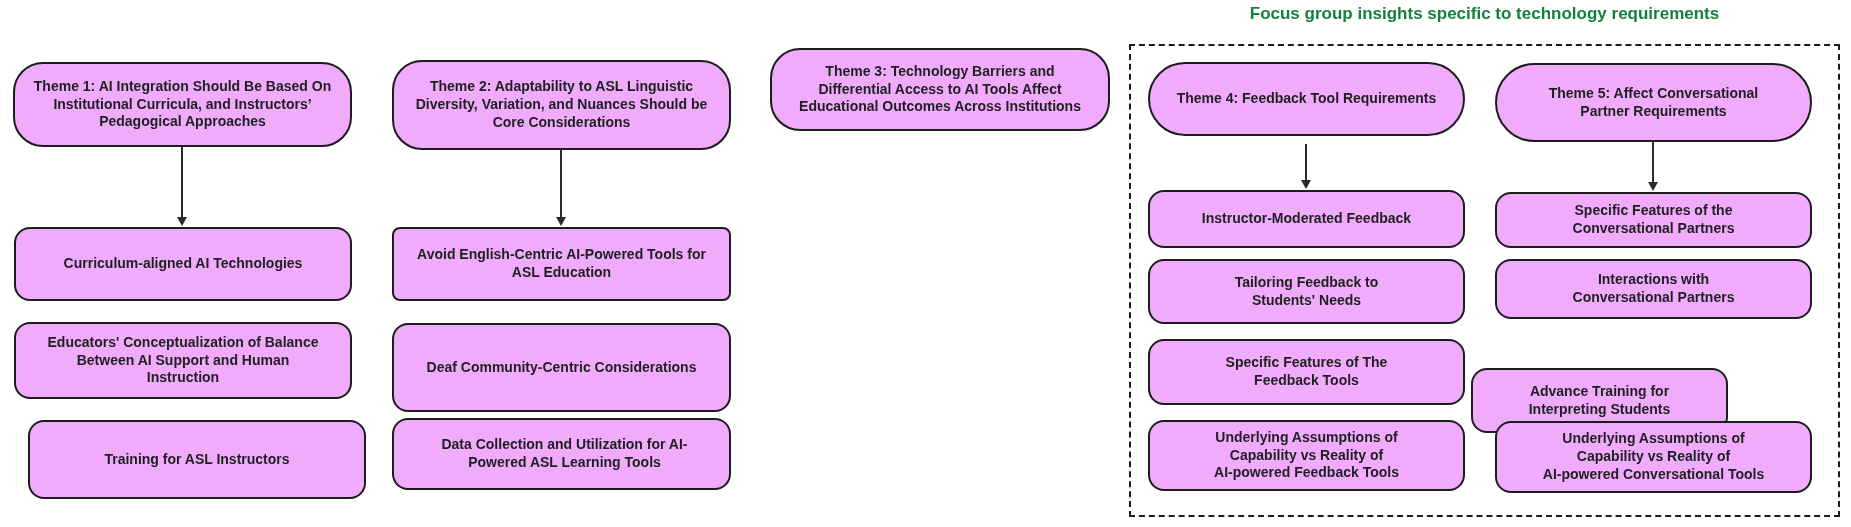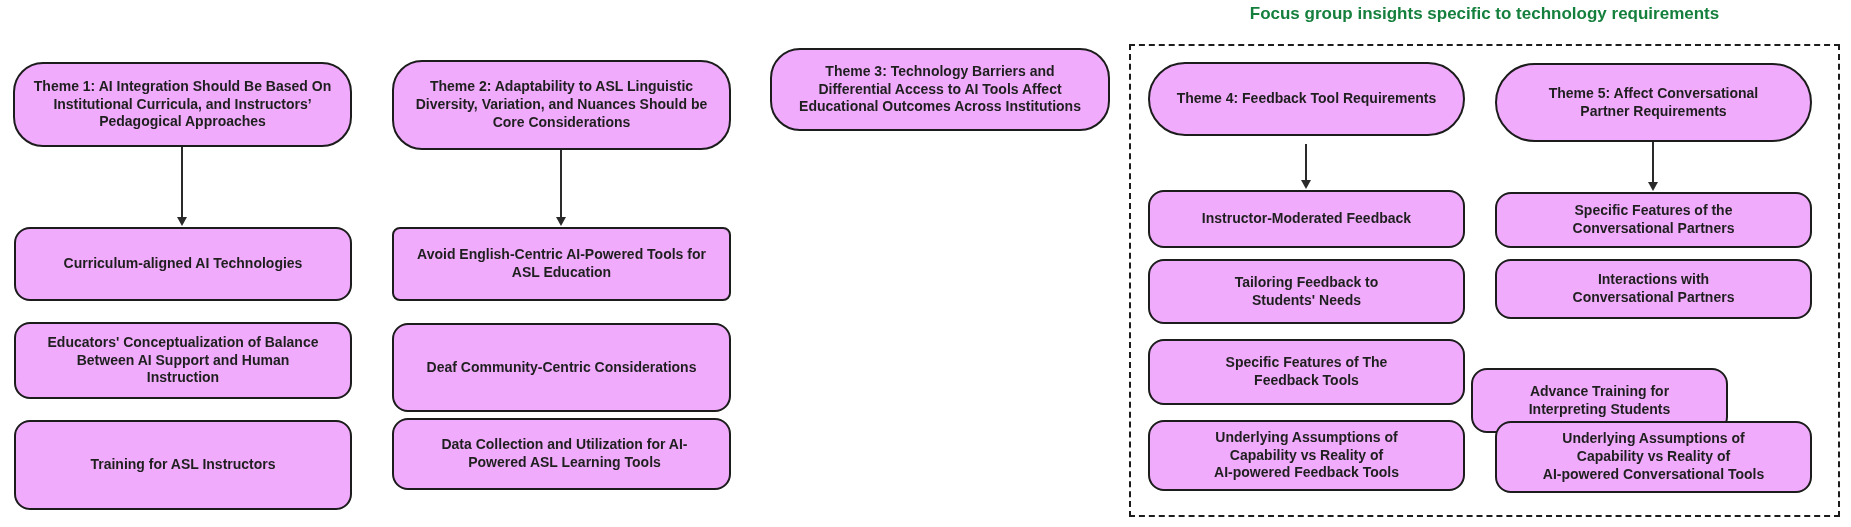--- a/index.html
+++ b/index.html
@@ -85,21 +85,21 @@
   <div class="group-title">Focus group insights specific to technology requirements</div>
 
   <div class="node theme" style="left:13px; top:62px; width:339px; height:85px;">Theme 1: AI Integration Should Be Based On
 Institutional Curricula, and Instructors’
 Pedagogical Approaches</div>
   <div class="arrow" style="left:181px; top:147px; height:71px;"></div>
   <div class="node" style="left:14px; top:322px; width:338px; height:77px;">Educators' Conceptualization of Balance
 Between AI Support and Human
 Instruction</div>
   <div class="node" style="left:14px; top:227px; width:338px; height:74px;">Curriculum-aligned AI Technologies</div>
-  <div class="node" style="left:14px; top:420px; width:338px; height:90px;">Training for ASL Instructors</div>
+  <div class="node" style="left:28px; top:420px; width:338px; height:79px;">Training for ASL Instructors</div>
 
   <div class="node theme" style="left:392px; top:60px; width:339px; height:90px;">Theme 2: Adaptability to ASL Linguistic
 Diversity, Variation, and Nuances Should be
 Core Considerations</div>
   <div class="arrow" style="left:560px; top:150px; height:68px;"></div>
   <div class="node" style="left:392px; top:227px; width:339px; height:74px;border-radius:8px;">Avoid English-Centric AI-Powered Tools for
 ASL Education</div>
   <div class="node" style="left:392px; top:323px; width:339px; height:89px;">Deaf Community-Centric Considerations</div>
   <div class="node" style="left:392px; top:418px; width:339px; height:72px;padding-left:12px;">Data Collection and Utilization for AI-
 Powered ASL Learning Tools</div>

